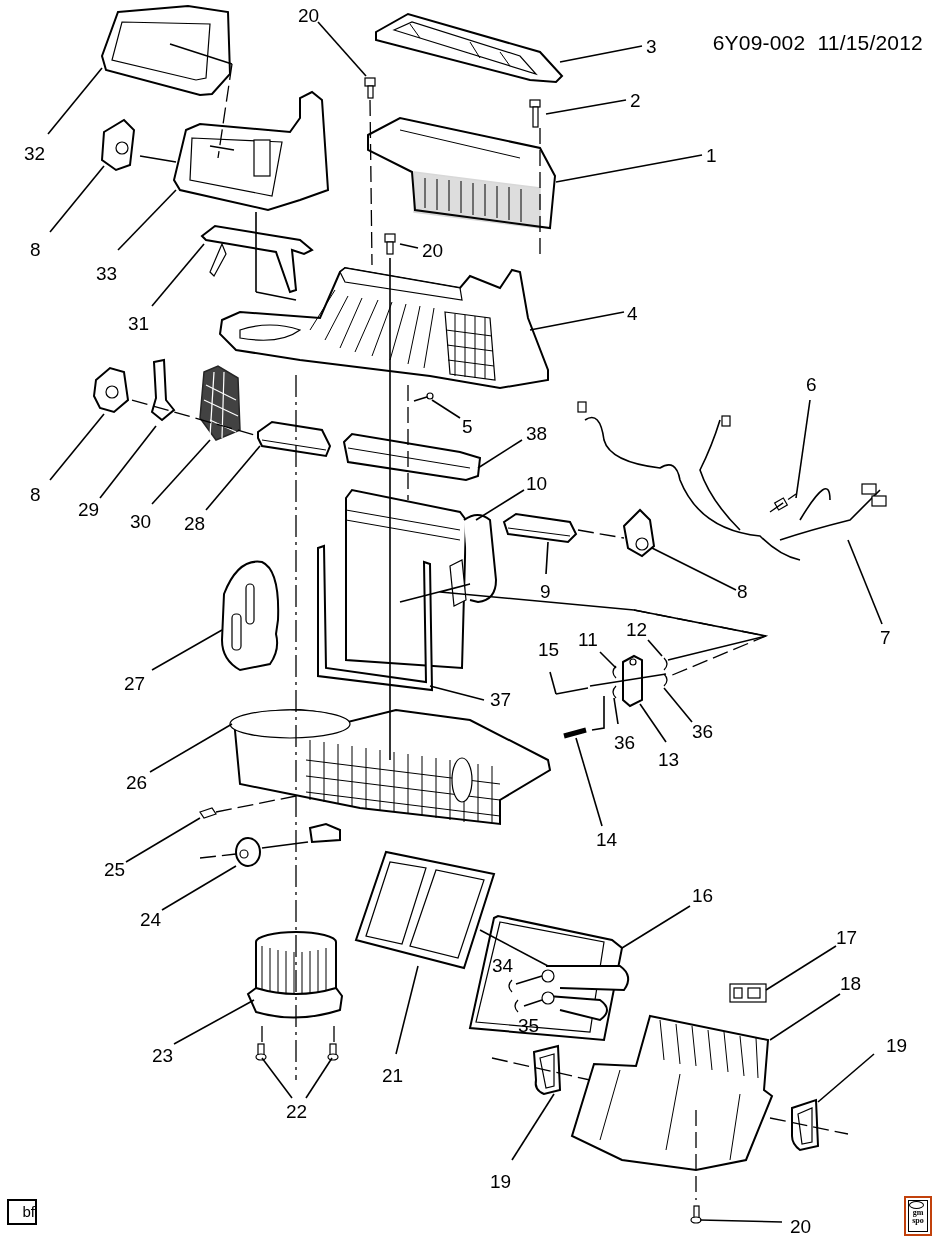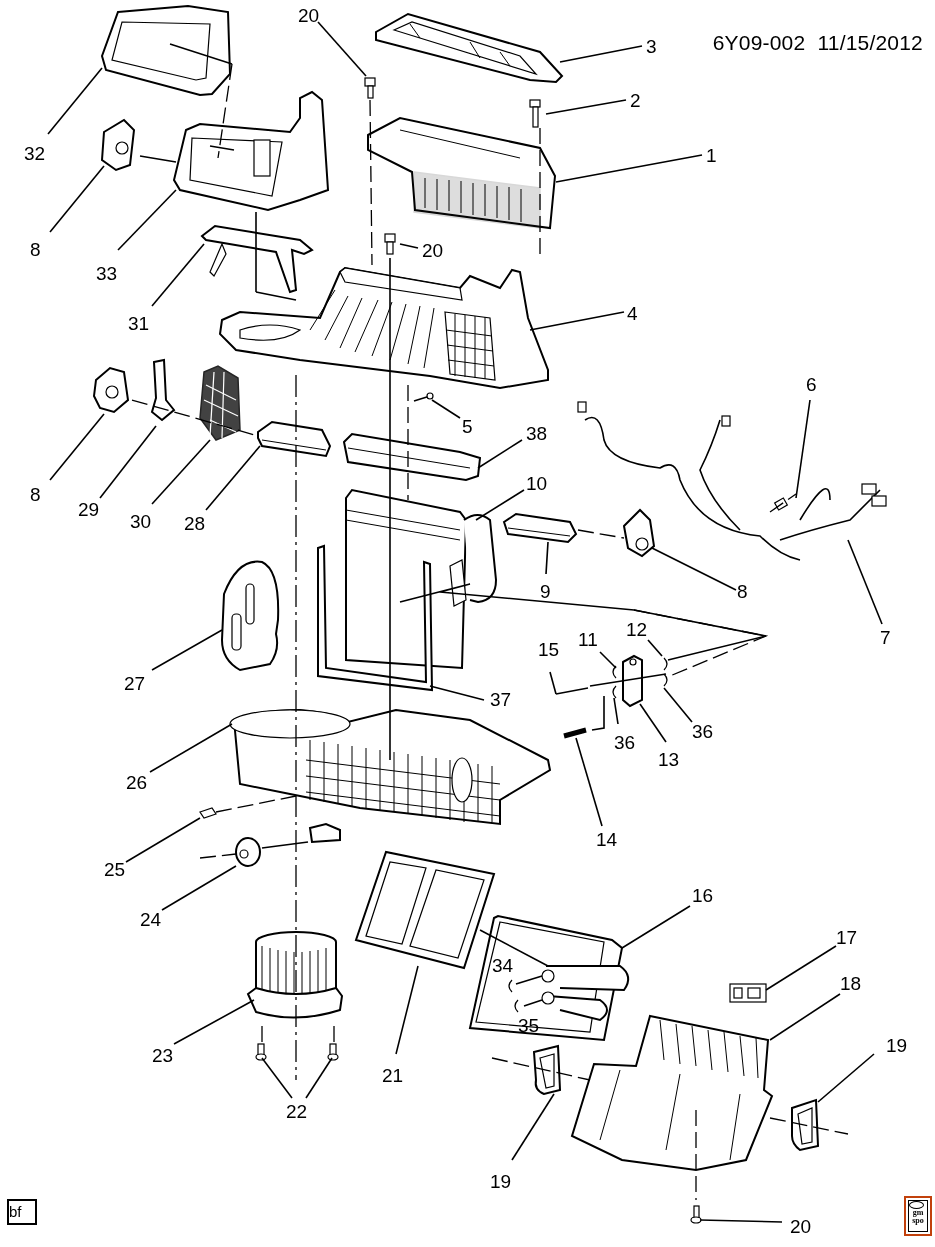--- a/index.html
+++ b/index.html
@@ -1,21 +1,21 @@
 <!DOCTYPE html>
 <html><head>
 <meta charset="utf-8">
 <style>
   html, body { margin: 0; padding: 0; background: #ffffff; }
   body { width: 935px; height: 1247px; position: relative; overflow: hidden;
          font-family: "Liberation Sans", sans-serif; color: #000; }
   #diagram { position: absolute; left: 0; top: 0; width: 935px; height: 1247px; }
   .header-code { position: absolute; right: 12px; top: 7px; font-size: 21px; letter-spacing: 0.2px; margin-top: 24px; }
   .bf-badge { position: absolute; left: 7px; top: 1199px; width: 26px; height: 22px;
-              border: 2px solid #000; font-size: 15px; text-align: left; line-height: 22px; }
+              border: 2px solid #000; font-size: 15px; text-align: right; line-height: 22px; }
   .gmspo-logo { position: absolute; left: 904px; top: 1196px; width: 24px; height: 36px;
                 border: 2px solid #c2410c; background: #fff; }
   .gmspo-logo .inner { position: absolute; left: 2px; top: 2px; right: 2px; bottom: 2px; border: 1px solid #000; }
   .gmspo-logo .oval { position: absolute; left: 3px; top: 3px; width: 13px; height: 6px; border-radius: 50%; border: 1px solid #000; background: #fff; }
   .gmspo-logo .txt { position: absolute; left: 0; right: 0; top: 11px; font-family: "Liberation Serif", serif;
                      font-size: 8px; line-height: 8px; text-align: center; font-weight: bold; }
   .callout { font-family: "Liberation Sans", sans-serif; font-size: 19px; fill: #000; }
   .leader { stroke: #000; stroke-width: 1.6; fill: none; }
   .dash { stroke: #000; stroke-width: 1.3; fill: none; stroke-dasharray: 16 6; }
   .dashdot { stroke: #000; stroke-width: 1.3; fill: none; stroke-dasharray: 22 5 3 5; }

